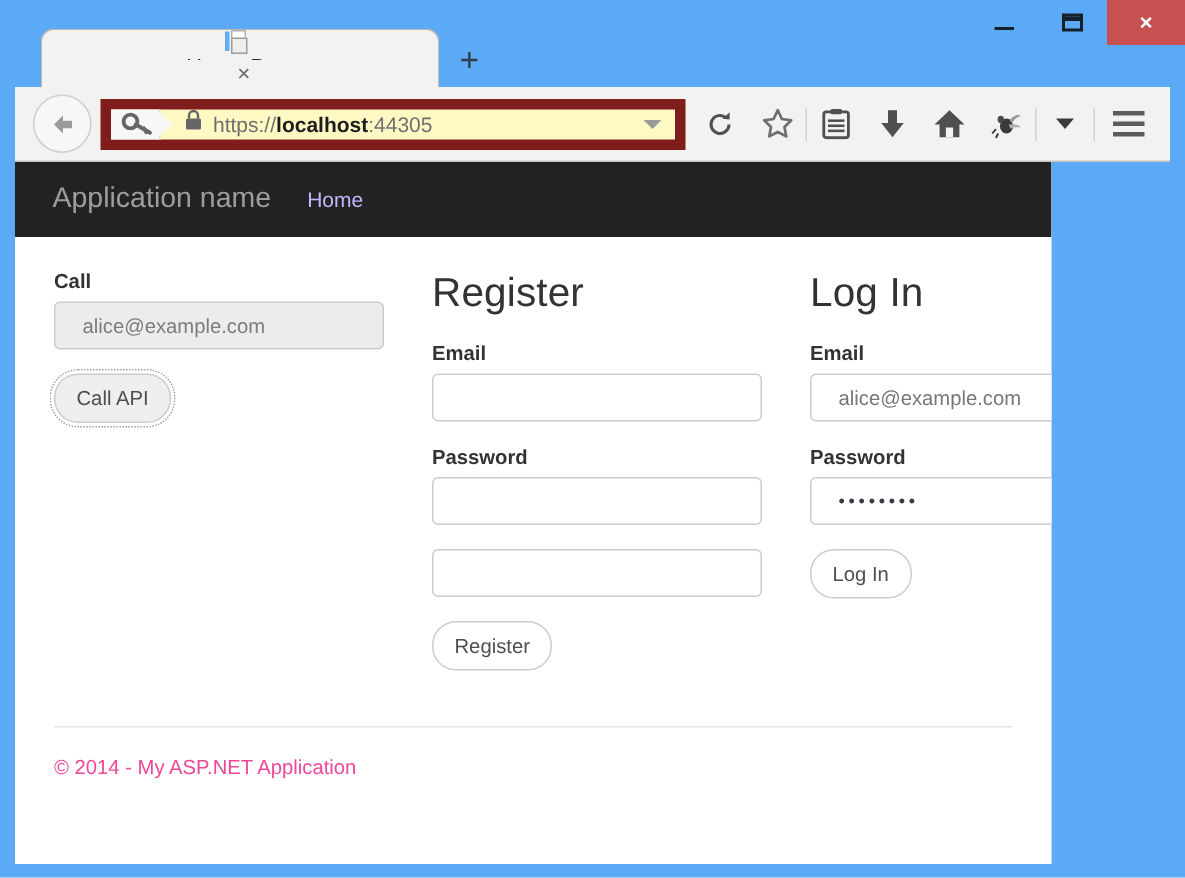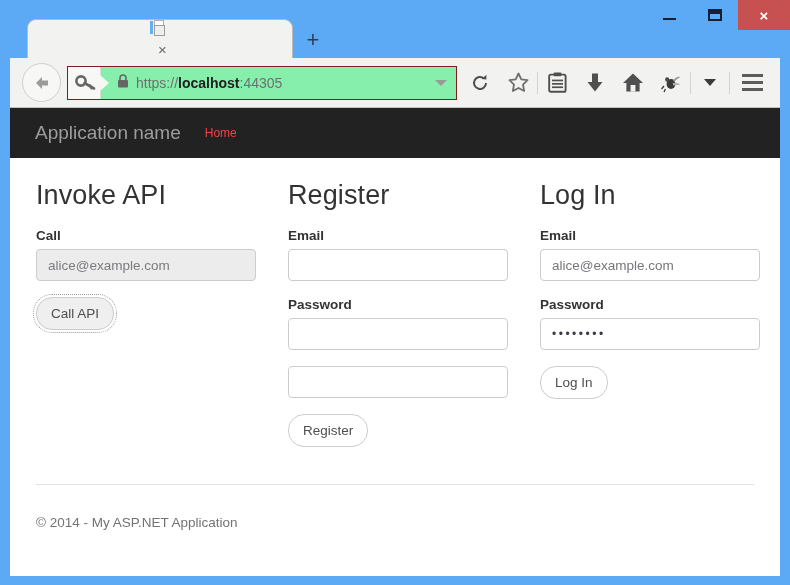--- a/index.html
+++ b/index.html
@@ -150,22 +150,22 @@
     background: #f7f7f6;
     display: flex;
     align-items: center;
     justify-content: center;
     flex: 0 0 auto;
   }
   .urlbar {
     flex: 1 1 auto;
     height: 34px;
     margin: 0 4px 0 6px;
-    background: #86efac;
-    border: 1px solid #7f1d1d;
+    background: #fef9c3;
+    border: 7px solid #7f1d1d;
     display: flex;
     align-items: center;
   }
   .identity {
     display: flex;
     align-items: center;
     height: 100%;
     padding: 0 3px 0 7px;
     background: #f7f7f6;
     border-right: 1px solid #d9d9d7;
@@ -229,39 +229,39 @@
     gap: 4px;
     flex: 0 0 auto;
     margin-right: 6px;
   }
   .menu-line { width: 21px; height: 3px; background: #5c5c5c; }
 
   
   .viewport {
     position: absolute;
     left: 10px; top: 108px;
-    width: 770px; height: 468px;
+    width: 691px; height: 468px;
     background: #ffffff;
     overflow: hidden;
   }
   .appnav {
     height: 50px;
     background: #222222;
     display: flex;
     align-items: center;
     padding-left: 25px;
   }
   .brand {
     font-size: 19px;
     color: #9d9d9d;
     margin-right: 24px;
   }
   .navlink {
-    font-size: 12px;
-    color: #ef4444;
+    font-size: 14px;
+    color: #c4b5fd;
   }
 
   .container {
     padding: 22px 26px 0 26px;
   }
   .row {
     display: flex;
     gap: 32px;
   }
   .col { width: 220px; flex: 0 0 auto; }
@@ -278,21 +278,21 @@
     font-size: 13.5px;
     font-weight: bold;
     color: #333333;
     margin-bottom: 6px;
   }
   .field {
     width: 100%;
     height: 32px;
     border: 1px solid #cccccc;
     border-radius: 4px;
-    padding: 0 11px;
+    padding: 0 18px;
     font-size: 13.5px;
     color: #77767a;
     font-family: "Liberation Sans", sans-serif;
     background: #ffffff;
     outline: none;
     margin-bottom: 16px;
     display: flex;
     align-items: center;
   }
   .field.disabled {
@@ -320,23 +320,23 @@
   .btn.focused {
     background: #efefef;
     outline: 1px dotted #9b9b9b;
     outline-offset: 2px;
   }
   .btn-row { display: flex; gap: 9px; margin-top: 2px; }
 
   .footer {
     margin: 37px 26px 8px 26px;
     border-top: 1px solid #e3e3e3;
-    padding-top: 30px;
+    padding-top: 19px;
     font-size: 13.5px;
-    color: #737373;
+    color: #ec4899;
   }
 </style>
 </head>
 <body>
 
 <div class="window">
 
   <div class="titlebar">
     <div class="win-buttons">
       <div class="win-btn">
@@ -460,21 +460,20 @@
 
     <div class="appnav">
       <span class="brand">Application name</span>
       <span class="navlink">Home</span>
     </div>
 
     <div class="container">
       <div class="row">
 
         <div class="col">
-          <h2 class="heading">Invoke API</h2>
 
           <label class="flabel">Call</label>
           <div class="field disabled">alice@example.com</div>
 
 
           <button class="btn focused">Call API</button>
         </div>
 
         <div class="col">
           <h2 class="heading">Register</h2>

